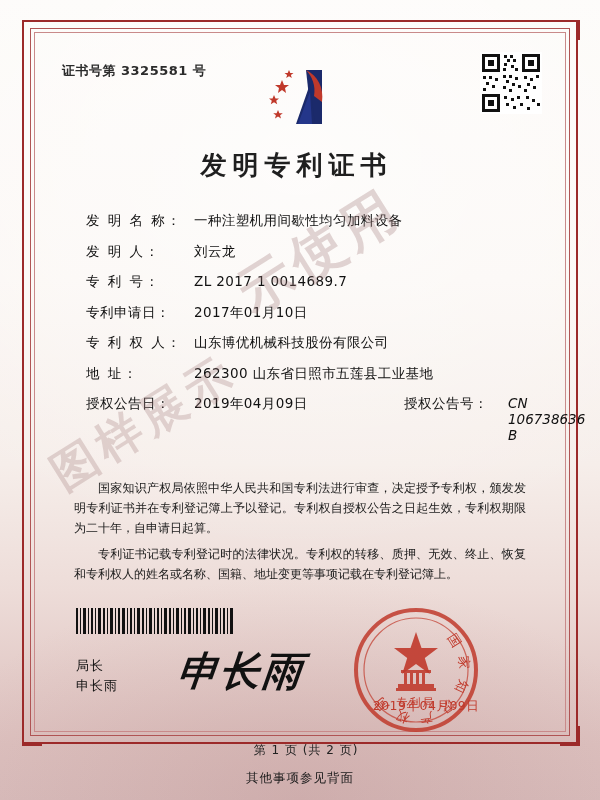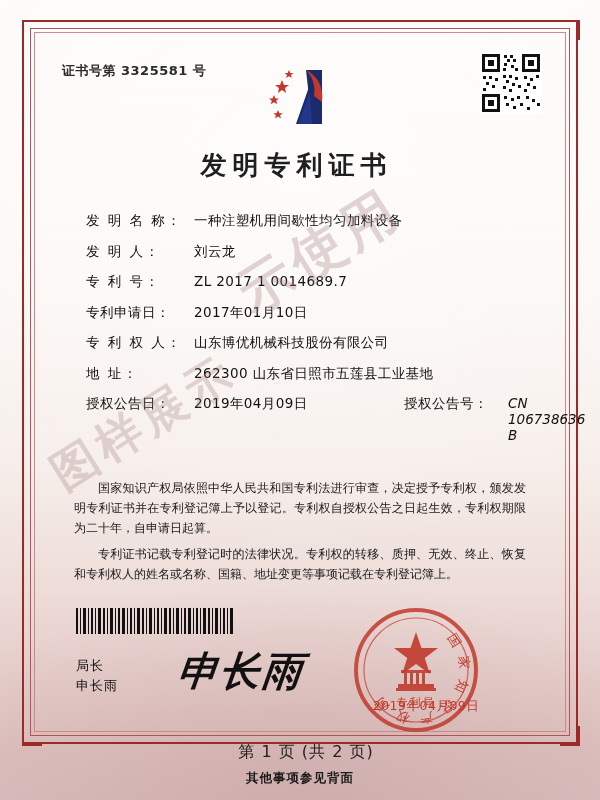--- a/index.html
+++ b/index.html
@@ -222,33 +222,32 @@
     letter-spacing: 0.5px;
     font-family: "DejaVu Sans", "Liberation Sans", sans-serif;
   }
 
   
   .page-no {
     position: absolute;
     left: 12px; right: 0;
     top: 742px;
     text-align: center;
-    font-size: 16px;
+    font-size: 12px;
     color: #222;
     letter-spacing: 1px;
   }
   .footnote {
     position: absolute;
     left: 0; right: 0;
     top: 770px;
     text-align: center;
     font-size: 12.5px;
     color: #1a1a1a;
     letter-spacing: 1px;
-    font-weight: bold;
   }
 
   
   .watermark {
     position: absolute;
     left: 0; top: 0;
     width: 600px; height: 800px;
     pointer-events: none;
     overflow: hidden;
   }

